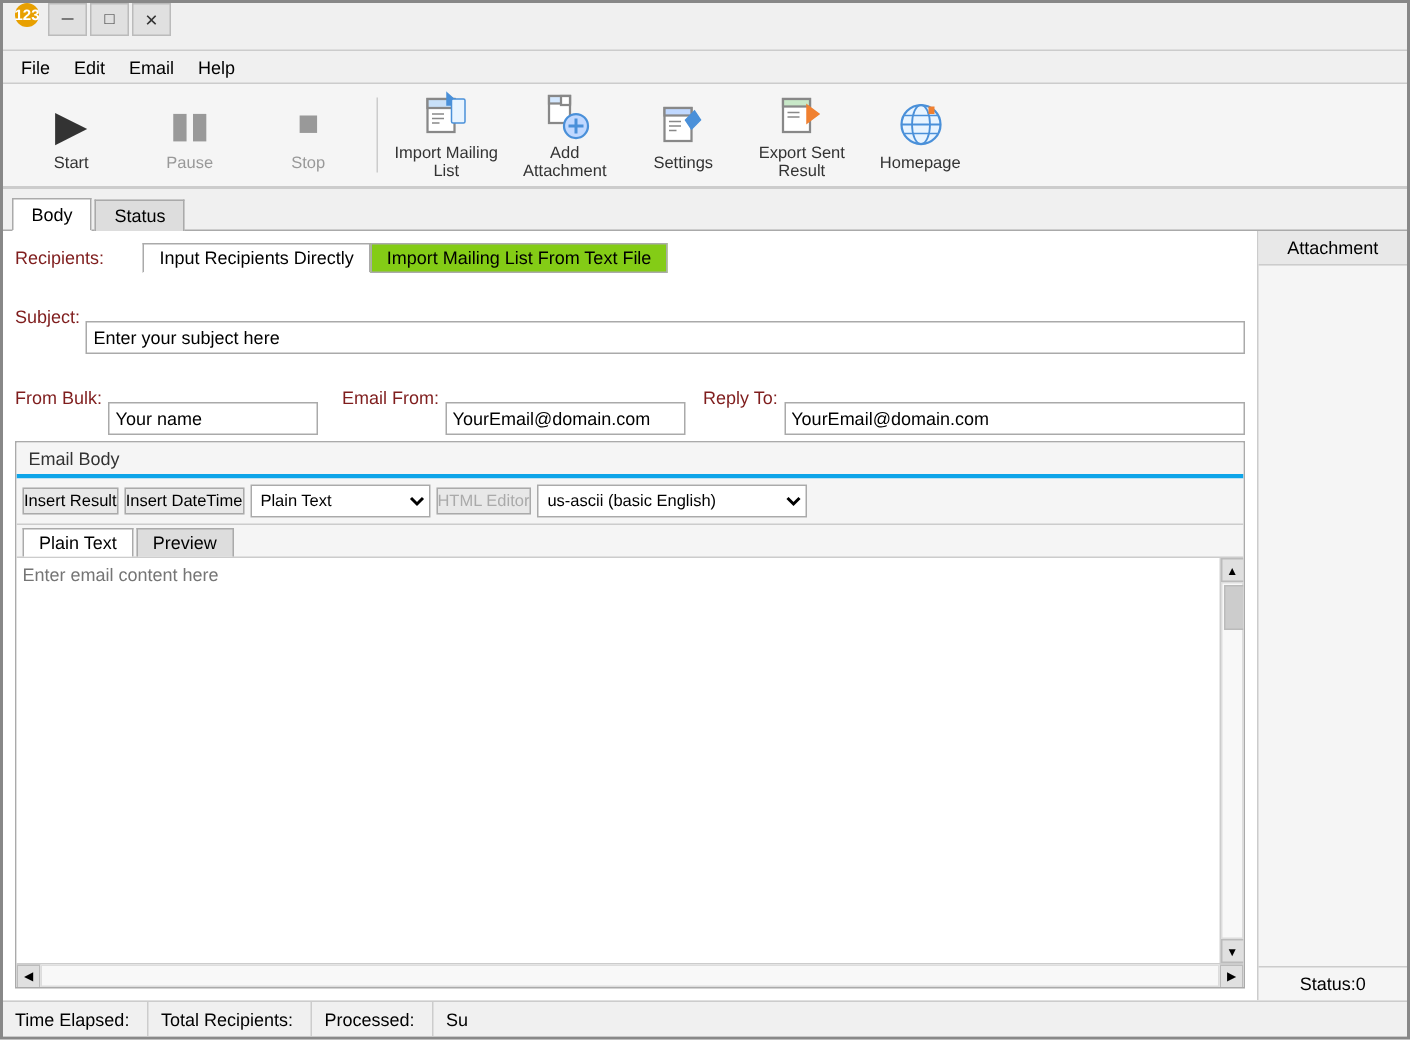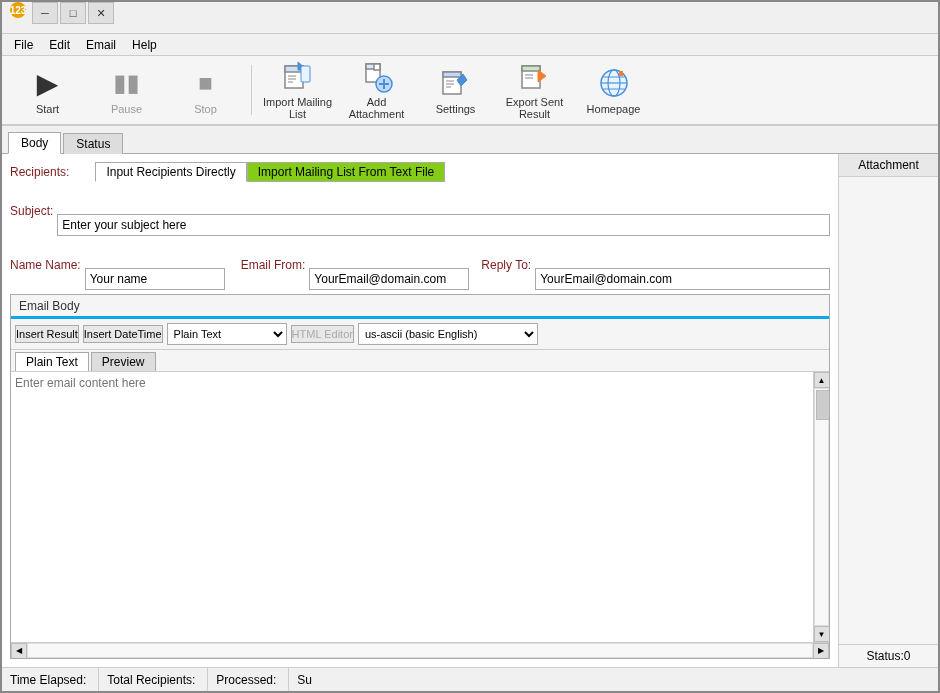--- a/index.html
+++ b/index.html
@@ -501,21 +501,21 @@
             <div class="rec-tab">Import Mailing List From Text File</div>
           </div>
         </div>
 
         <div class="row">
           <span class="label">Subject:</span>
           <input class="text-input input-full" type="text" value="Enter your subject here" placeholder="Enter your subject here" style="">
         </div>
 
         <div class="row">
-          <span class="label">Name Name:</span>
+          <span class="label">From Bulk:</span>
           <input class="text-input" type="text" style="width: 140px;" value="Your name" placeholder="Your name">
           <span class="label" style="margin-left:12px;">Email From:</span>
           <input class="text-input" type="text" style="width: 160px;" value="YourEmail@domain.com" placeholder="YourEmail@domain.com">
           <span class="label" style="margin-left:8px;">Reply To:</span>
           <input class="text-input input-full" type="text" value="YourEmail@domain.com" placeholder="YourEmail@domain.com" style="">
         </div>
 
         <div id="email-body-section">
           <div class="fieldset-label">
             <span id="fieldset-label">Email Body</span>

